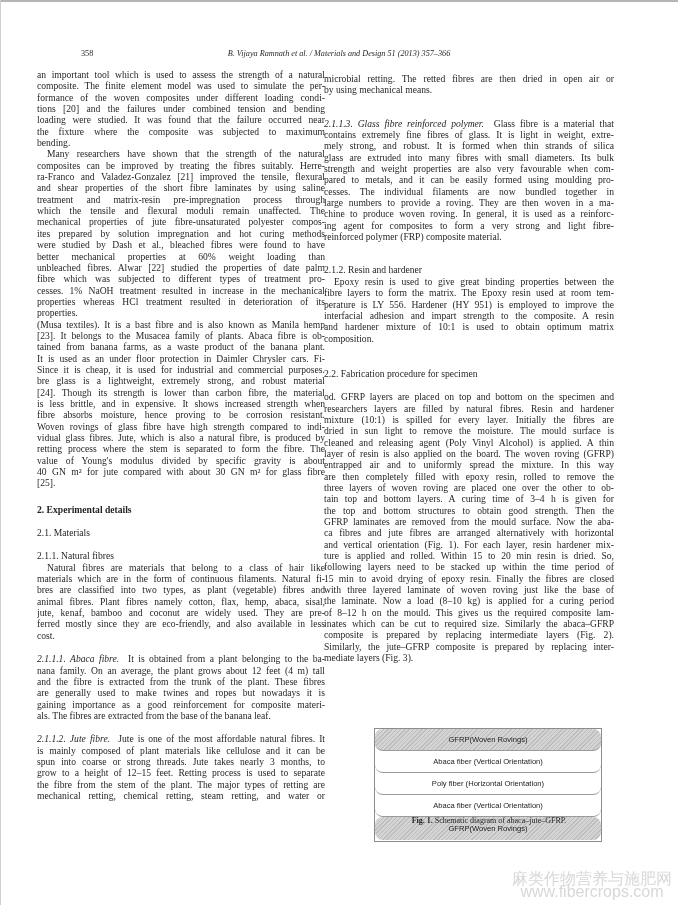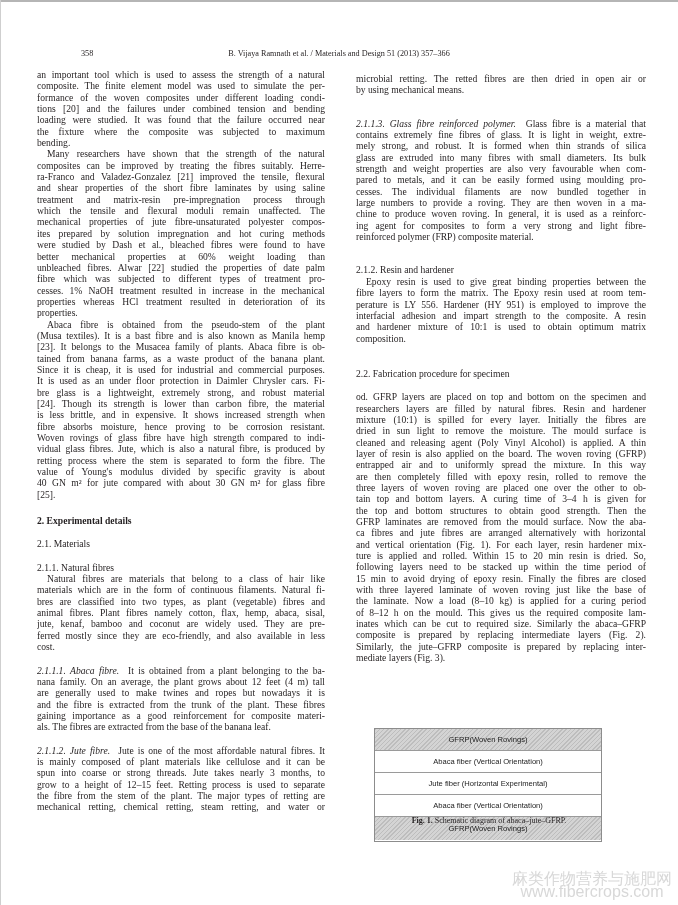--- a/index.html
+++ b/index.html
@@ -6,36 +6,36 @@
   body {
     width: 678px; height: 905px; position: relative; overflow: hidden;
     background: #ffffff;
     font-family: "Liberation Serif", "DejaVu Serif", serif;
     color: #231f20;
   }
   .top-rule { position: absolute; left: 0; top: 0; width: 678px; height: 2px; background: #b5b5b5; }
   .left-rule { position: absolute; left: 0; top: 0; width: 1px; height: 905px; background: #cfcfcf; }
   .running-head { position: absolute; top: 49px; left: 37px; width: 604px; height: 12px; font-size: 8.2px; }
   .page-num { position: absolute; left: 0; top: 0; margin-left: 44px; }
-  .journal { position: absolute; left: 0; right: 0; top: 0; text-align: center; }
+  .journal { position: absolute; left: 0; right: 0; top: 0; text-align: center; font-style: italic; }
   .col { position: absolute; width: 288px; font-size: 9.6px; line-height: 11.35px; }
   .col.left { left: 37px; top: 69px; }
-  .col.right { left: 356px; top: 73px; width: 290px; }
+  .col.right { left: 324px; top: 73px; width: 290px; }
   .ln { display: block; height: 11.35px; white-space: nowrap; text-align: justify; text-align-last: justify; overflow: hidden; }
   .ln.last { text-align-last: left; }
   .ln.ind { text-indent: 10px; }
   .gap { display: block; }
   .h-bold { font-weight: bold; }
   .h-it { }
   .fig {
     position: absolute; left: 374px; top: 728px; width: 226px; height: 112px;
     border: 1px solid #8c8c8c;
     font-family: "Liberation Sans", "DejaVu Sans", sans-serif; font-size: 7.6px; color: #222;
   }
-  .layer { height: 22px; display: flex; align-items: center; justify-content: center; border-bottom: 1px solid #9a9a9a; box-sizing: border-box; }
+  .layer { height: 22px; display: flex; align-items: center; justify-content: center; border-bottom: 1px solid #9a9a9a; box-sizing: border-box; border-radius: 8px; }
   .layer:last-child { border-bottom: none; height: 23px; }
   .layer.hatched {
     background-color: #d4d4d4;
     background-image: repeating-linear-gradient(135deg, #bdbdbd 0 1px, transparent 1px 3px);
   }
   .fig-caption {
     position: absolute; left: 344px; top: 816px; width: 290px; text-align: center; font-size: 8px;
   }
   .fig-caption b { font-weight: bold; }
   .watermark {
@@ -75,26 +75,25 @@
     <span class="ln">ites prepared by solution impregnation and hot curing methods</span>
     <span class="ln">were studied by Dash et al., bleached fibres were found to have</span>
     <span class="ln">better mechanical properties at 60% weight loading than</span>
     <span class="ln">unbleached fibres. Alwar [22] studied the properties of date palm</span>
     <span class="ln">fibre which was subjected to different types of treatment pro-</span>
     <span class="ln">cesses. 1% NaOH treatment resulted in increase in the mechanical</span>
     <span class="ln">properties whereas HCl treatment resulted in deterioration of its</span>
     <span class="ln last">properties.</span>
   </div>
   <div>
-    <span class="ln ind">Abaca fibre is obtained from the pseudo-stem of the plant</span>
     <span class="ln">(Musa textiles). It is a bast fibre and is also known as Manila hemp</span>
     <span class="ln">[23]. It belongs to the Musacea family of plants. Abaca fibre is ob-</span>
     <span class="ln">tained from banana farms, as a waste product of the banana plant.</span>
+    <span class="ln">It is used as an under floor protection in Daimler Chrysler cars. Fi-</span>
     <span class="ln">Since it is cheap, it is used for industrial and commercial purposes.</span>
-    <span class="ln">It is used as an under floor protection in Daimler Chrysler cars. Fi-</span>
     <span class="ln">bre glass is a lightweight, extremely strong, and robust material</span>
     <span class="ln">[24]. Though its strength is lower than carbon fibre, the material</span>
     <span class="ln">is less brittle, and in expensive. It shows increased strength when</span>
     <span class="ln">fibre absorbs moisture, hence proving to be corrosion resistant.</span>
     <span class="ln">Woven rovings of glass fibre have high strength compared to indi-</span>
     <span class="ln">vidual glass fibres. Jute, which is also a natural fibre, is produced by</span>
     <span class="ln">retting process where the stem is separated to form the fibre. The</span>
     <span class="ln">value of Young's modulus divided by specific gravity is about</span>
     <span class="ln">40 GN m² for jute compared with about 30 GN m² for glass fibre</span>
     <span class="ln last">[25].</span>
@@ -114,22 +113,22 @@
     <span class="ln">animal fibres. Plant fibres namely cotton, flax, hemp, abaca, sisal,</span>
     <span class="ln">jute, kenaf, bamboo and coconut are widely used. They are pre-</span>
     <span class="ln">ferred mostly since they are eco-friendly, and also available in less</span>
     <span class="ln last">cost.</span>
   </div>
 
   <span class="gap" style="height:12px"></span>
   <div>
     <span class="ln"><i>2.1.1.1. Abaca fibre.</i>&nbsp; <span>It is obtained from a plant belonging to the ba-</span></span>
     <span class="ln">nana family. On an average, the plant grows about 12 feet (4 m) tall</span>
+    <span class="ln">and the fibre is extracted from the trunk of the plant. These fibres</span>
     <span class="ln">are generally used to make twines and ropes but nowadays it is</span>
-    <span class="ln">and the fibre is extracted from the trunk of the plant. These fibres</span>
     <span class="ln">gaining importance as a good reinforcement for composite materi-</span>
     <span class="ln last">als. The fibres are extracted from the base of the banana leaf.</span>
   </div>
 
   <span class="gap" style="height:12px"></span>
   <div>
     <span class="ln"><i>2.1.1.2. Jute fibre.</i>&nbsp; <span>Jute is one of the most affordable natural fibres. It</span></span>
     <span class="ln">is mainly composed of plant materials like cellulose and it can be</span>
     <span class="ln">spun into coarse or strong threads. Jute takes nearly 3 months, to</span>
     <span class="ln">grow to a height of 12–15 feet. Retting process is used to separate</span>
@@ -198,21 +197,21 @@
     <span class="ln">inates which can be cut to required size. Similarly the abaca–GFRP</span>
     <span class="ln">composite is prepared by replacing intermediate layers (Fig. 2).</span>
     <span class="ln">Similarly, the jute–GFRP composite is prepared by replacing inter-</span>
     <span class="ln last">mediate layers (Fig. 3).</span>
   </div>
 </div>
 
 <figure class="fig" style="margin:0">
   <div class="layer hatched">GFRP(Woven Rovings)</div>
   <div class="layer">Abaca fiber (Vertical Orientation)</div>
-  <div class="layer">Jute fiber (Horizontal Experimental)</div>
+  <div class="layer">Poly fiber (Horizontal Orientation)</div>
   <div class="layer">Abaca fiber (Vertical Orientation)</div>
   <div class="layer hatched">GFRP(Woven Rovings)</div>
 </figure>
 <div class="fig-caption">
   <b>Fig. 1.</b>
   <span>Schematic diagram of abaca–jute–GFRP.</span>
 </div>
 
 <div class="watermark">
   <div>麻类作物营养与施肥网</div>

